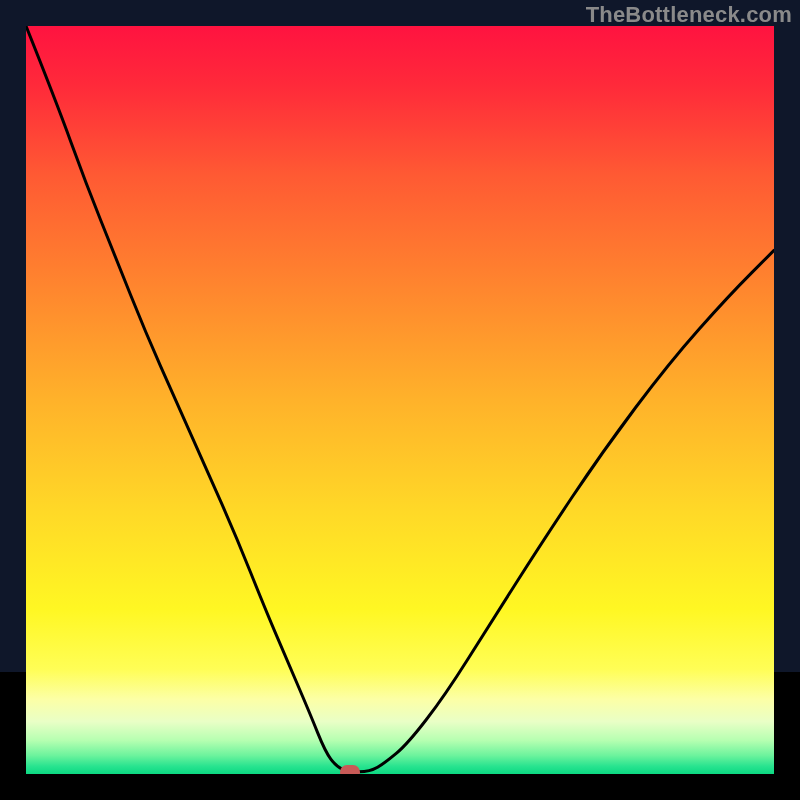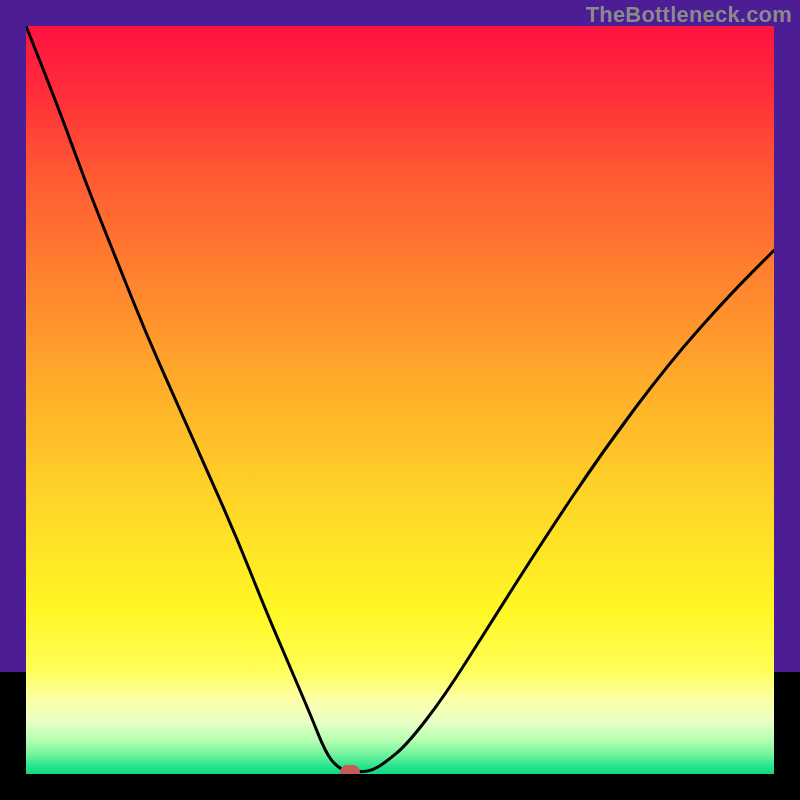--- a/index.html
+++ b/index.html
@@ -7,21 +7,21 @@
     padding: 0;
     width: 800px;
     height: 800px;
     background: #000;
     font-family: Arial, Helvetica, sans-serif;
   }
   .frame {
     position: relative;
     width: 800px;
     height: 672px;
-    background: #4c1d95;
+    background: #0f172a;
   }
   .watermark {
     position: absolute;
     top: 2px;
     right: 8px;
     color: #8a8a8a;
     font-size: 22px;
     font-weight: 600;
     letter-spacing: 0.2px;
     z-index: 30;

